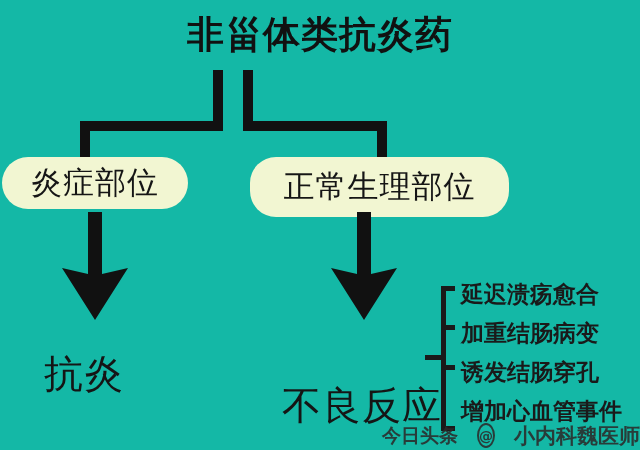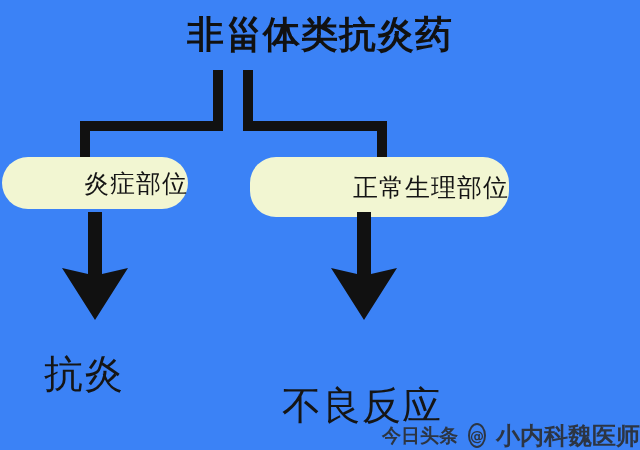--- a/index.html
+++ b/index.html
@@ -10,21 +10,21 @@
     width: 640px;
     height: 450px;
     background: #ffffff;
     font-family: "DejaVu Sans", "Liberation Sans", sans-serif;
     overflow: hidden;
   }
   #canvas {
     position: relative;
     width: 640px;
     height: 450px;
-    background: #3b82f6;
+    background: #14b8a6;
   }
 
   
   .title {
     position: absolute;
     left: 0;
     top: 12px;
     width: 640px;
     text-align: center;
     font-size: 37px;
@@ -39,23 +39,23 @@
   .bar {
     position: absolute;
     background: #111111;
   }
 
   
   .branch-box {
     position: absolute;
     display: flex;
     align-items: center;
-    justify-content: flex-end;
+    justify-content: center;
     border-radius: 26px;
-    font-size: 25px;
+    font-size: 31px;
     font-weight: 500;
     color: #151515;
     white-space: nowrap;
     letter-spacing: 1px;
   }
   #box-left  { left: 2px;   top: 157px; width: 186px; height: 52px; }
   #box-right { left: 250px; top: 157px; width: 259px; height: 60px; }
 
   
   .arrow-down {
@@ -108,21 +108,21 @@
   
   #watermark {
     position: absolute;
     left: 395px;
     top: 421px;
     width: 245px;
     height: 29px;
     display: flex;
     align-items: center;
     justify-content: flex-end;
-    gap: 10px;
+    gap: 19px;
     font-size: 21px;
     font-weight: 700;
     color: #2b2b2b;
     opacity: 0.88;
     white-space: nowrap;
     letter-spacing: 0px;
   }
   #watermark .wm-logo {
     font-size: 19px;
     font-weight: 700;
@@ -133,21 +133,21 @@
     align-items: center;
     justify-content: center;
     width: 21px;
     height: 21px;
     border: 2px solid #2b2b2b;
     border-radius: 50%;
     font-size: 14px;
     line-height: 1;
     font-weight: 700;
   }
-  #watermark .wm-name { font-size: 24px; font-weight: 700; }
+  #watermark .wm-name { font-size: 21px; font-weight: 700; }
 </style>
 </head>
 <body>
 
 <div id="canvas">
 
   <div class="title">非甾体类抗炎药</div>
 
   <div class="bar" style="left:213px; top:70px; width:10px; height:57px;"></div>
 
@@ -178,20 +178,41 @@
   <div class="arrow-down" id="arrow-right">
     <svg width="66" height="108" viewBox="0 0 66 108" xmlns="http://www.w3.org/2000/svg">
       <polygon points="26,0 40,0 40,62 66,56 33,108 0,56 26,62" fill="#111111"></polygon>
     </svg>
   </div>
 
   <div class="outcome" id="outcome-left">抗炎</div>
 
   <div class="outcome" id="outcome-right">不良反应</div>
 
+  <div id="bracket-wrap">
+    <svg id="bracket-svg" width="40" height="166" viewBox="0 0 40 166" xmlns="http://www.w3.org/2000/svg">
+
+      <rect x="0" y="78" width="18" height="5" fill="#1a1a1a"></rect>
+
+      <rect x="16" y="9" width="5" height="145" fill="#1a1a1a"></rect>
+
+      <rect x="16" y="9" width="14" height="5" fill="#1a1a1a"></rect>
+
+      <rect x="16" y="48" width="14" height="5" fill="#1a1a1a"></rect>
+
+      <rect x="16" y="88" width="14" height="5" fill="#1a1a1a"></rect>
+
+      <rect x="16" y="149" width="14" height="5" fill="#1a1a1a"></rect>
+    </svg>
+
+    <div class="effect-item i0">延迟溃疡愈合</div>
+    <div class="effect-item i1">加重结肠病变</div>
+    <div class="effect-item i2">诱发结肠穿孔</div>
+    <div class="effect-item i3">增加心血管事件</div>
+  </div>
 
   <div id="watermark">
     <span class="wm-logo">今日头条</span>
     <span class="wm-at">@</span>
     <span class="wm-name">小内科魏医师</span>
   </div>
 
 </div>
 
 </body></html>

